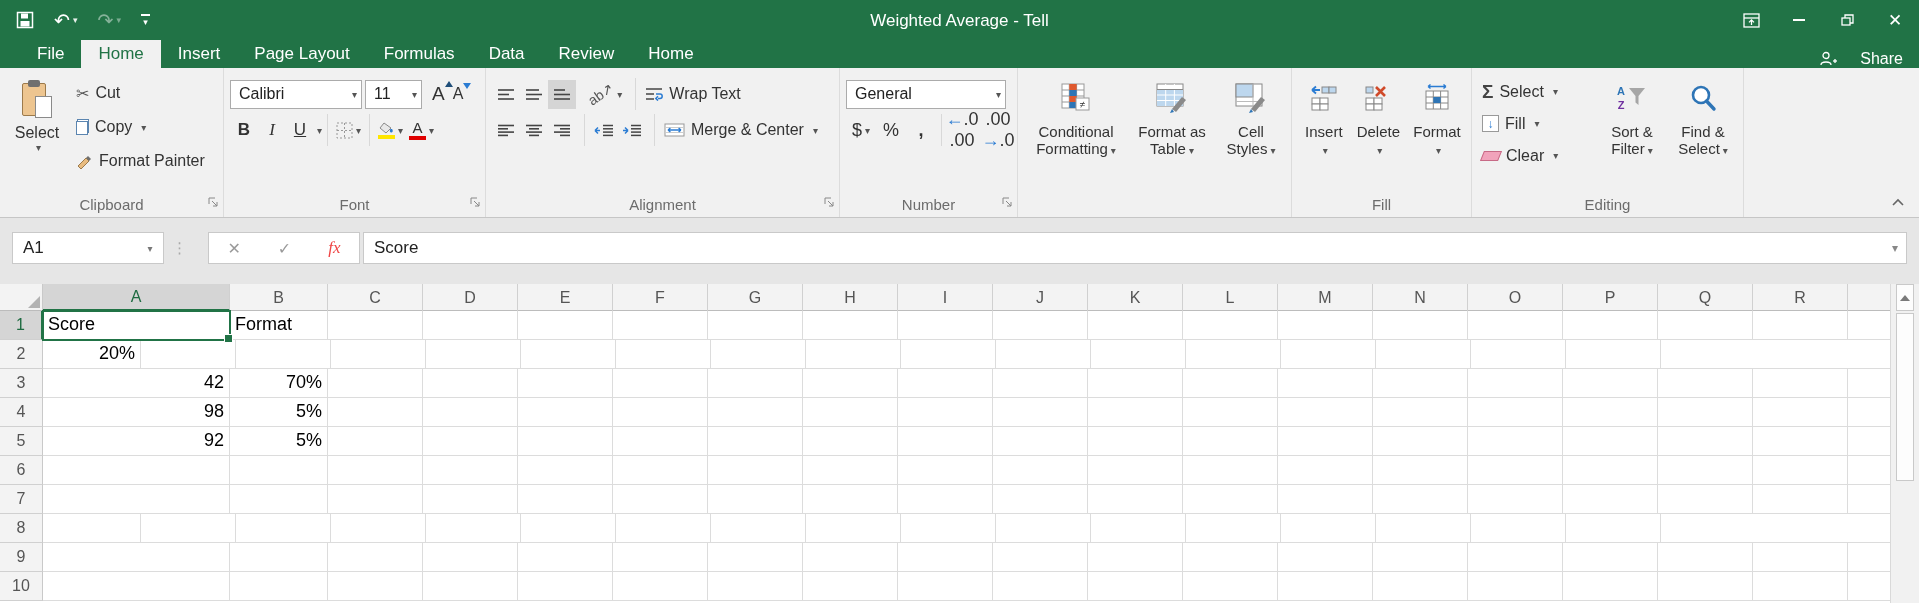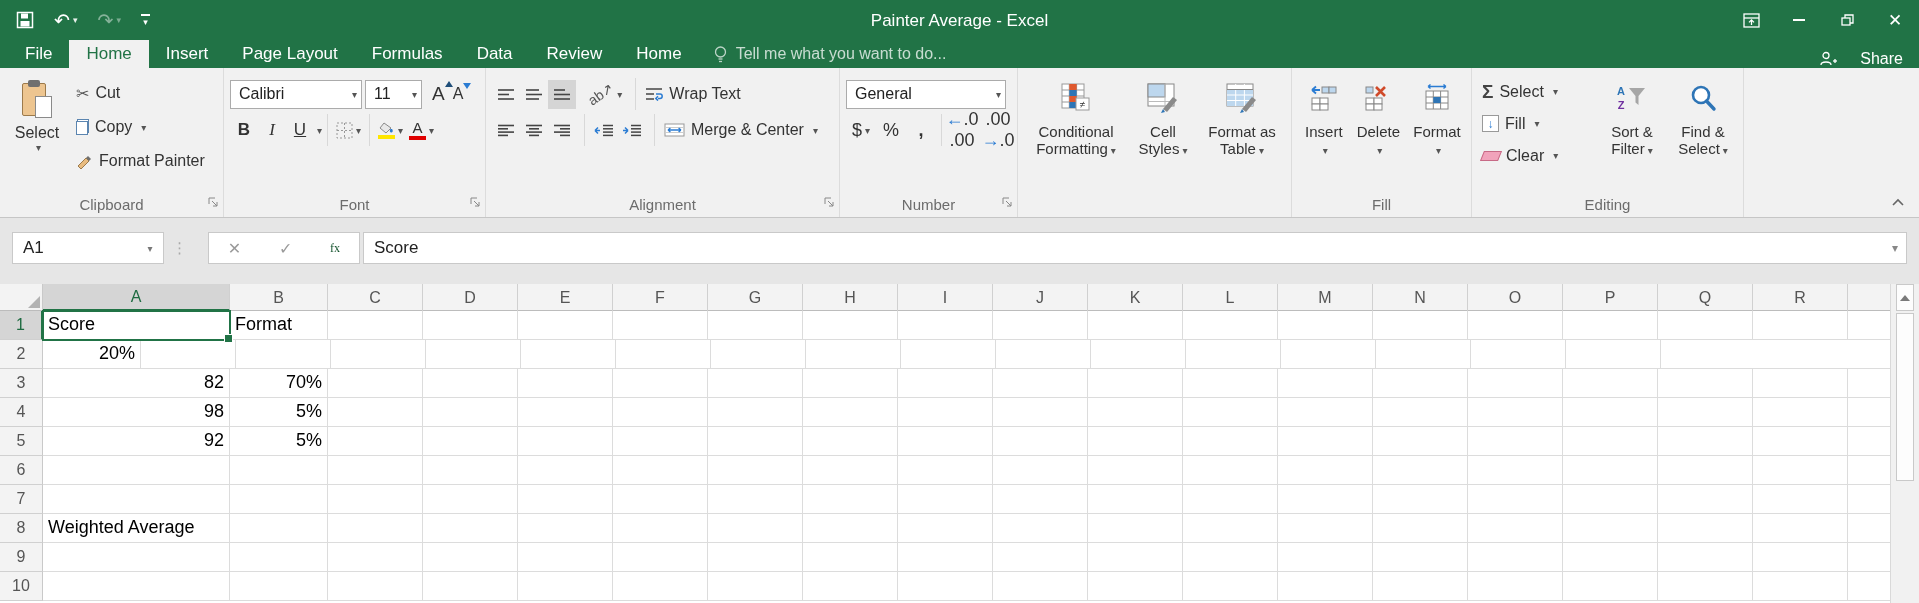--- a/index.html
+++ b/index.html
@@ -15,21 +15,21 @@
   .mini-arrow{font-size:9px;margin-left:3px;opacity:.9}
   .qat-custom{display:flex;flex-direction:column;align-items:center;font-size:9px;line-height:1}
   .qat-custom::before{content:"";width:9px;height:2px;background:#fff;margin-bottom:2px}
   .wtitle{position:absolute;left:50%;transform:translateX(-50%);top:11px;font-size:17px;color:#fff;white-space:nowrap}
   .wc{margin-left:auto;display:flex;height:40px}
   .wcbtn{width:48px;height:40px;display:flex;align-items:center;justify-content:center;color:#fff;font-size:15px}
   .minbar{width:12px;height:2px;background:#fff}
 
   
   .tabbar{position:absolute;top:40px;left:0;right:0;height:28px;background:#217346;display:flex;align-items:flex-end}
-  .tabs{display:flex;align-items:flex-end;padding-left:8px}
+  .tabs{display:flex;align-items:flex-end;padding-left:20px}
   .tab{padding:0 17px;height:28px;line-height:28px;font-size:17px;color:#fff;white-space:nowrap}
   .tab.active{background:#f1f1f1;color:#217346}
   .tellme{display:flex;align-items:center;gap:8px;margin-left:14px;height:28px;color:rgba(255,255,255,.75);font-size:16px}
   .share{position:absolute;right:16px;top:46px;height:26px;display:flex;align-items:center;gap:22px;color:#fff;font-size:16px}
 
   
   .ribbon{position:absolute;top:68px;left:0;right:0;height:150px;background:#f1f1f1;border-bottom:1px solid #c6c6c6;display:flex}
   .group{position:relative;border-right:1px solid #dcdcdc;padding:8px 4px 24px 6px;flex-shrink:0}
   .glabel{position:absolute;bottom:4px;left:0;right:0;text-align:center;font-size:15px;color:#6c6c6c;white-space:nowrap}
   .launcher{position:absolute;right:4px;bottom:5px}
@@ -80,21 +80,21 @@
   .sigma{font-size:19px;color:#444;font-weight:bold}
   .boxarrow{width:17px;height:17px;border:1px solid #999;background:#fff;display:flex;align-items:center;justify-content:center;color:#2b7cd3;font-size:12px;font-weight:bold}
   .eraser{width:18px;height:10px;background:#f1a3bb;border:1px solid #c76a86;transform:skewX(-22deg)}
 
   
   .fbar{position:absolute;top:218px;left:0;right:0;height:66px;background:#e6e6e6}
   .namebox{position:absolute;left:12px;top:14px;width:152px;height:32px;background:#fff;border:1px solid #c9c9c9;font-size:17px;color:#222;display:flex;align-items:center;padding-left:10px}
   .namebox .dd{margin-left:auto;width:26px;align-self:stretch;display:flex;align-items:center;justify-content:center;color:#777}
   .dots{position:absolute;left:172px;top:14px;height:32px;display:flex;align-items:center;color:#a9a9a9;font-size:15px;letter-spacing:1px}
   .fxbox{position:absolute;left:208px;top:14px;width:152px;height:32px;background:#fff;border:1px solid #c9c9c9;display:flex;align-items:center;justify-content:space-around;color:#9a9a9a;font-size:16px}
-  .fxbox .fx{font-family:"Liberation Serif",serif;color:#14532d;font-size:12px}
+  .fxbox .fx{font-family:"Liberation Serif",serif;font-style:italic;color:#ef4444;font-size:17px}
   .formulabox{position:absolute;left:363px;right:12px;top:14px;height:32px;background:#fff;border:1px solid #c9c9c9;display:flex;align-items:center;padding-left:10px;font-size:17px;color:#222}
   .formulabox .expander{margin-left:auto;padding-right:8px;color:#888;font-size:12px}
 
   
   .sheet{position:absolute;top:284px;left:0;right:0;bottom:0;background:#fff}
   .colheaders{display:flex;height:27px;margin-right:29px;background:#f3f3f3;border-bottom:1px solid #bcbcbc}
   .corner{width:43px;border-right:1px solid #c9c9c9;position:relative;background:#f3f3f3;flex-shrink:0}
   .corner::after{content:"";position:absolute;right:2px;bottom:2px;border-left:12px solid transparent;border-bottom:12px solid #b2b2b2}
   .colh{border-right:1px solid #d0d0d0;display:flex;align-items:center;justify-content:center;font-size:16px;color:#555;flex-shrink:0;height:27px}
   .colh.sel{background:#d5d5d5;color:#1e6b41;border-bottom:2px solid #217346}
@@ -132,21 +132,21 @@
           <span class="mini-arrow">▾</span>
         </span>
       <span class="qbtn dim">
           <span>↷</span>
           <span class="mini-arrow">▾</span>
         </span>
       <span class="qbtn">
           <span class="qat-custom">▾</span>
         </span>
     </div>
-    <div class="wtitle">Painter Average - Excel</div>
+    <div class="wtitle">Weighted Average - Tell</div>
     <div class="wc">
       <span class="wcbtn">
         <svg width="19" height="19" viewBox="0 0 19 19">
             <rect x="2" y="3" width="15" height="13" fill="none" stroke="#fff" stroke-width="1.3"></rect>
             <line x1="2" y1="7" x2="17" y2="7" stroke="#fff" stroke-width="1.3"></line>
             <path d="M9.5 14 V9.2 M7 11.4 L9.5 8.9 L12 11.4" fill="none" stroke="#fff" stroke-width="1.3"></path>
           </svg>
       </span>
       <span class="wcbtn">
           <span class="minbar"></span>
@@ -167,28 +167,20 @@
     <div class="tabs">
         <div class="tab">File</div>
         <div class="tab active">Home</div>
         <div class="tab">Insert</div>
         <div class="tab">Page Layout</div>
         <div class="tab">Formulas</div>
         <div class="tab">Data</div>
         <div class="tab">Review</div>
         <div class="tab">Home</div>
       </div>
-    <div class="tellme">
-      <svg width="15" height="19" viewBox="0 0 15 19">
-          <circle cx="7.5" cy="7" r="5" fill="none" stroke="rgba(255,255,255,.7)" stroke-width="1.3"></circle>
-          <line x1="5.5" y1="14" x2="9.5" y2="14" stroke="rgba(255,255,255,.7)" stroke-width="1.3"></line>
-          <line x1="6" y1="16.5" x2="9" y2="16.5" stroke="rgba(255,255,255,.7)" stroke-width="1.3"></line>
-        </svg>
-      <span>Tell me what you want to do...</span>
-    </div>
   </div>
   <div class="share">
     <svg width="19" height="18" viewBox="0 0 19 18">
         <circle cx="7" cy="5.5" r="3" fill="none" stroke="#fff" stroke-width="1.3"></circle>
         <path d="M2 15 c0-4 10-4 10 0" fill="none" stroke="#fff" stroke-width="1.3"></path>
         <line x1="14" y1="11" x2="18" y2="11" stroke="#fff" stroke-width="1.3"></line>
         <line x1="16" y1="9" x2="16" y2="13" stroke="#fff" stroke-width="1.3"></line>
       </svg>
     <span>Share</span>
   </div>
@@ -441,48 +433,48 @@
               <rect x="8.3" y="1" width="7.3" height="6" fill="#e0592e"></rect>
               <rect x="8.3" y="7" width="7.3" height="6" fill="#2e75b6"></rect>
               <rect x="8.3" y="13" width="7.3" height="6" fill="#e0592e"></rect>
               <rect x="8.3" y="19" width="7.3" height="6" fill="#2e75b6"></rect>
               <rect x="15" y="15" width="13" height="12" fill="#fff" stroke="#999"></rect>
               <text x="21.5" y="24.5" font-size="10" text-anchor="middle" fill="#333">≠</text>
             </svg>
         </span>
         <span class="lblwrap"><span>Conditional Formatting</span><span class="varr">▾</span></span>
       </div>
-      <div class="bigbtn" style="width:70px">
-        <span class="icon">
-          <svg width="32" height="30" viewBox="0 0 32 30">
-              <rect x="1" y="1" width="26" height="22" fill="#fff" stroke="#888"></rect>
-              <rect x="1" y="1" width="17" height="13" fill="#bdd7ee" stroke="#888"></rect>
-              <line x1="1" y1="18.5" x2="27" y2="18.5" stroke="#bbb"></line>
-              <line x1="18" y1="1" x2="18" y2="23" stroke="#bbb"></line>
-              <path d="M16 26 L26 14 l4 3 L20 29 z" fill="#8a8a8a"></path>
-              <path d="M16 26 l-2 4 4 -1 z" fill="#2e75b6"></path>
-            </svg>
-        </span>
-        <span class="lblwrap"><span>Cell Styles</span><span class="varr">▾</span></span>
-      </div>
       <div class="bigbtn" style="width:88px">
         <span class="icon">
           <svg width="32" height="30" viewBox="0 0 32 30">
               <rect x="1" y="1" width="26" height="22" fill="#fff" stroke="#888"></rect>
               <rect x="1" y="6.5" width="26" height="16.5" fill="#bdd7ee"></rect>
               <line x1="9.7" y1="1" x2="9.7" y2="23" stroke="#fff"></line>
               <line x1="18.4" y1="1" x2="18.4" y2="23" stroke="#fff"></line>
               <line x1="1" y1="6.5" x2="27" y2="6.5" stroke="#888"></line>
               <line x1="1" y1="12" x2="27" y2="12" stroke="#fff"></line>
               <line x1="1" y1="17.5" x2="27" y2="17.5" stroke="#fff"></line>
               <path d="M16 26 L26 14 l4 3 L20 29 z" fill="#8a8a8a"></path>
               <path d="M16 26 l-2 4 4 -1 z" fill="#2e75b6"></path>
             </svg>
         </span>
         <span class="lblwrap"><span>Format as Table</span><span class="varr">▾</span></span>
+      </div>
+      <div class="bigbtn" style="width:70px">
+        <span class="icon">
+          <svg width="32" height="30" viewBox="0 0 32 30">
+              <rect x="1" y="1" width="26" height="22" fill="#fff" stroke="#888"></rect>
+              <rect x="1" y="1" width="17" height="13" fill="#bdd7ee" stroke="#888"></rect>
+              <line x1="1" y1="18.5" x2="27" y2="18.5" stroke="#bbb"></line>
+              <line x1="18" y1="1" x2="18" y2="23" stroke="#bbb"></line>
+              <path d="M16 26 L26 14 l4 3 L20 29 z" fill="#8a8a8a"></path>
+              <path d="M16 26 l-2 4 4 -1 z" fill="#2e75b6"></path>
+            </svg>
+        </span>
+        <span class="lblwrap"><span>Cell Styles</span><span class="varr">▾</span></span>
       </div>
     </div>
 
     <div class="group" style="width:180px;display:flex">
       <div class="bigbtn" style="width:56px">
         <span class="icon">
           <svg width="28" height="28" viewBox="0 0 28 28">
               <path d="M10 6 L2 6 M2 6 l4 -3.5 M2 6 l4 3.5" fill="none" stroke="#2b7cd3" stroke-width="1.8"></path>
               <rect x="12" y="3" width="7" height="6" fill="#bdd7ee" stroke="#888"></rect>
               <rect x="19" y="3" width="7" height="6" fill="#bdd7ee" stroke="#888"></rect>
@@ -650,21 +642,21 @@
           <div class="cell" style="width: 95px;"></div>
           <div class="cell" style="width: 95px;"></div>
           <div class="cell" style="width: 95px;"></div>
           <div class="cell" style="width: 95px;"></div>
           <div class="cell" style="width: 95px;"></div>
           <div class="cell" style="width: 95px;"></div>
           <div class="cell filler"></div>
         </div>
         <div class="grow2">
           <div class="rowh">3</div>
-          <div class="cell num" style="width: 187px;">82</div>
+          <div class="cell num" style="width: 187px;">42</div>
           <div class="cell num" style="width: 98px;">70%</div>
           <div class="cell" style="width: 95px;"></div>
           <div class="cell" style="width: 95px;"></div>
           <div class="cell" style="width: 95px;"></div>
           <div class="cell" style="width: 95px;"></div>
           <div class="cell" style="width: 95px;"></div>
           <div class="cell" style="width: 95px;"></div>
           <div class="cell" style="width: 95px;"></div>
           <div class="cell" style="width: 95px;"></div>
           <div class="cell" style="width: 95px;"></div>
@@ -760,21 +752,20 @@
           <div class="cell" style="width: 95px;"></div>
           <div class="cell" style="width: 95px;"></div>
           <div class="cell" style="width: 95px;"></div>
           <div class="cell" style="width: 95px;"></div>
           <div class="cell" style="width: 95px;"></div>
           <div class="cell" style="width: 95px;"></div>
           <div class="cell filler"></div>
         </div>
         <div class="grow2">
           <div class="rowh">8</div>
-          <div class="cell" style="width: 187px;">Weighted Average</div>
           <div class="cell" style="width: 98px;"></div>
           <div class="cell" style="width: 95px;"></div>
           <div class="cell" style="width: 95px;"></div>
           <div class="cell" style="width: 95px;"></div>
           <div class="cell" style="width: 95px;"></div>
           <div class="cell" style="width: 95px;"></div>
           <div class="cell" style="width: 95px;"></div>
           <div class="cell" style="width: 95px;"></div>
           <div class="cell" style="width: 95px;"></div>
           <div class="cell" style="width: 95px;"></div>

